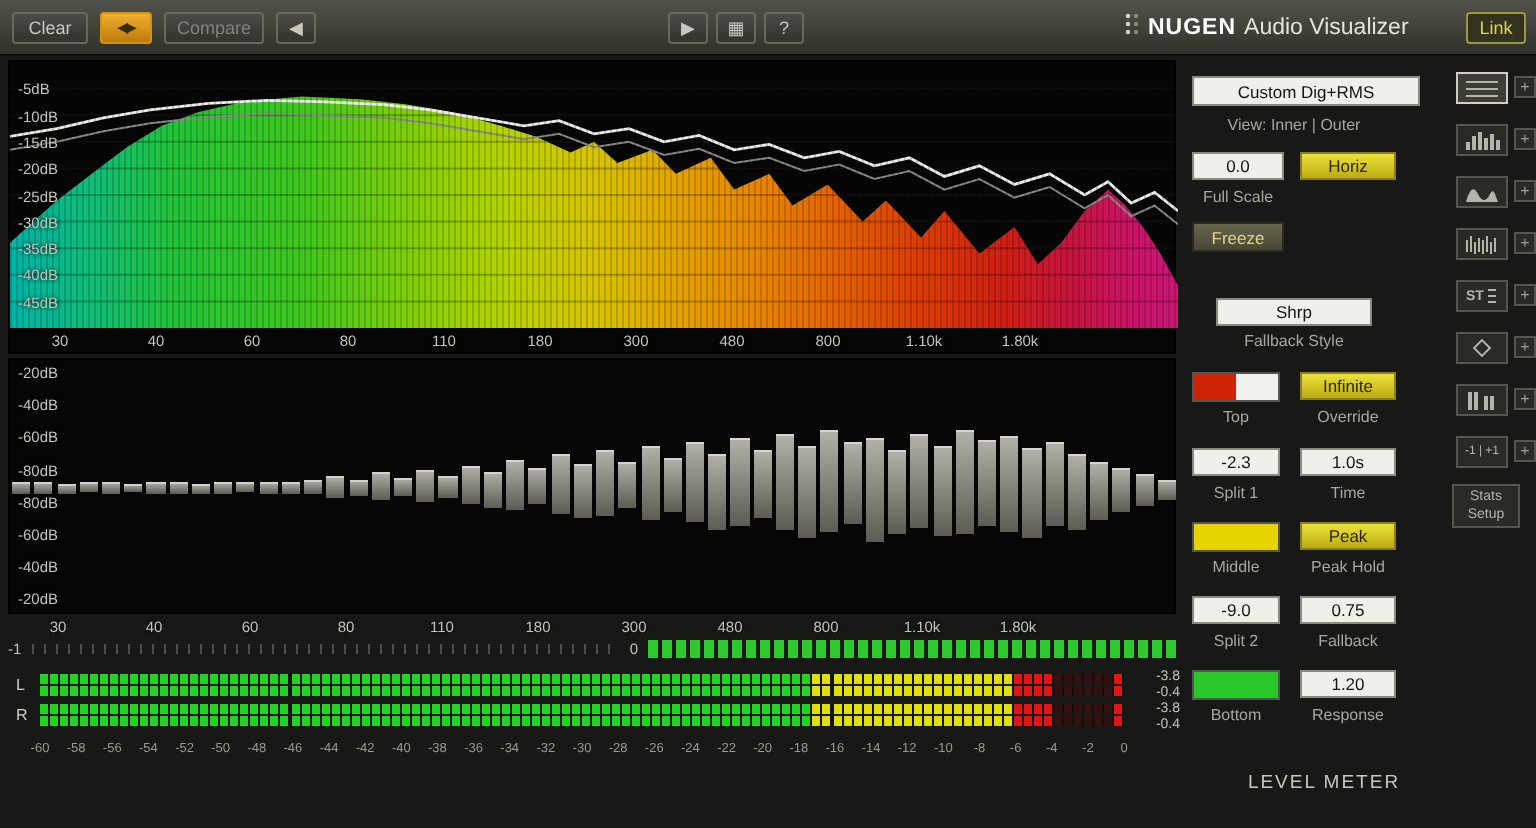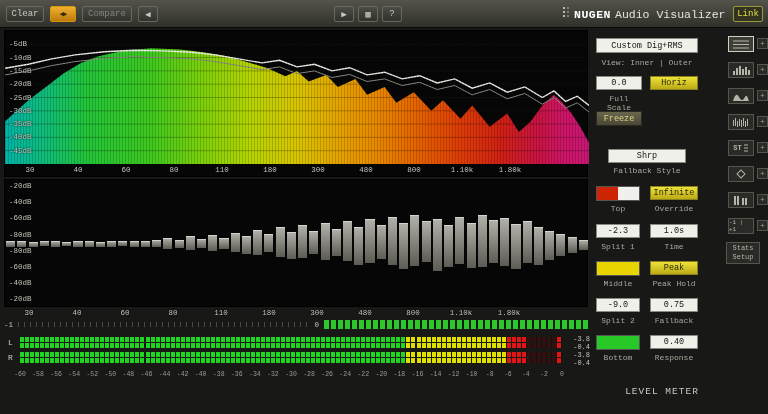--- a/index.html
+++ b/index.html
@@ -1,17 +1,17 @@
 <!DOCTYPE html>
 <html><head>
 <meta charset="utf-8">
 <style>
   *{box-sizing:border-box;margin:0;padding:0}
   html,body{background:#000}
-  .app{position:relative;width:768px;height:414px;background:#181816;font-family:Liberation Mono, monospace;overflow:hidden}
+  .app{position:relative;width:768px;height:414px;background:#181816;font-family:Liberation Sans, sans-serif;overflow:hidden}
   .layer{position:absolute;left:0;top:0;width:100%;height:100%}
   
   .toolbar{position:absolute;left:0;top:0;width:768px;height:28px;background:linear-gradient(#53534b,#31312b);border-bottom:1px solid #0a0a08}
   .tb{position:absolute;top:6px;height:16px;font-size:9px;color:#c8c8c0;background:linear-gradient(#4c4c46,#32322c);border:1px solid #68685e;border-radius:2px;display:flex;align-items:center;justify-content:center;padding:0 3px;cursor:default}
   .tb.disabled{color:#83837b}
   .tb.swap{background:linear-gradient(#f0b030,#bd7a0a);border-color:#d3940f;color:#3a2a08;font-size:7px;letter-spacing:-1px}
   .tb.link{color:#ddd84a;border-color:#9a9a3c;background:#33331f;font-size:9px}
   .preset{position:absolute;top:6px;left:162px;width:168px;height:16px;background:#272724;border:1px solid #151512;box-shadow:inset 0 1px 2px #000;color:#d8d8d0;font-size:9.5px;display:flex;align-items:center;padding:0 8px}
   .brand{position:absolute;left:562px;top:0;height:28px;display:flex;align-items:center;gap:4px}
   .bname{color:#fff;font-weight:bold;font-size:11.5px;letter-spacing:.5px}
@@ -757,21 +757,21 @@
       <span class="sclab" style="left: 449.6px;">-12</span>
       <span class="sclab" style="left: 467.667px;">-10</span>
       <span class="sclab" style="left: 485.733px;">-8</span>
       <span class="sclab" style="left: 503.8px;">-6</span>
       <span class="sclab" style="left: 521.867px;">-4</span>
       <span class="sclab" style="left: 539.933px;">-2</span>
       <span class="sclab" style="left: 558px;">0</span>
     </div>
 
   <div class="layer">
-    <div class="vbox" style="left:596px;top:38px;width:102px;height:15px">Custom Dig+RMS</div>
+    <div class="vbox" style="left:596px;top:38px;width:114px;height:15px">Custom Dig+RMS</div>
     <div class="cap" style="left:592px;top:58px;width:110px">View: Inner | Outer</div>
 
     <div class="vbox" style="left:596px;top:76px;width:46px">0.0</div>
     <div class="ybtn" style="left:650px;top:76px;width:48px">Horiz</div>
     <div class="cap" style="left:596px;top:94px;width:46px">Full Scale</div>
 
     <div class="freeze" style="left:596px;top:111px;width:46px">Freeze</div>
 
     <div class="vbox" style="left:608px;top:149px;width:78px">Shrp</div>
     <div class="cap" style="left:596px;top:166px;width:102px">Fallback Style</div>
@@ -790,21 +790,21 @@
     <div class="ybtn" style="left:650px;top:261px;width:48px">Peak</div>
     <div class="cap" style="left:596px;top:279px;width:44px">Middle</div>
     <div class="cap" style="left:650px;top:279px;width:48px">Peak Hold</div>
 
     <div class="vbox" style="left:596px;top:298px;width:44px">-9.0</div>
     <div class="vbox" style="left:650px;top:298px;width:48px">0.75</div>
     <div class="cap" style="left:596px;top:316px;width:44px">Split 2</div>
     <div class="cap" style="left:650px;top:316px;width:48px">Fallback</div>
 
     <div class="swatch" id="swatch-bottom" style="left: 596px; top: 335px; width: 44px; background: rgb(40, 200, 40);"></div>
-    <div class="vbox" style="left:650px;top:335px;width:48px">0.40</div>
+    <div class="vbox" style="left:650px;top:335px;width:48px">1.20</div>
     <div class="cap" style="left:596px;top:353px;width:44px">Bottom</div>
     <div class="cap" style="left:650px;top:353px;width:48px">Response</div>
 
     <div class="lvl-title">LEVEL METER</div>
 
     <div class="stats-btn">Stats
 Setup</div>
   </div>
 <div class="icon-btn active" style="top: 36px;">
       <svg width="18" height="11">

